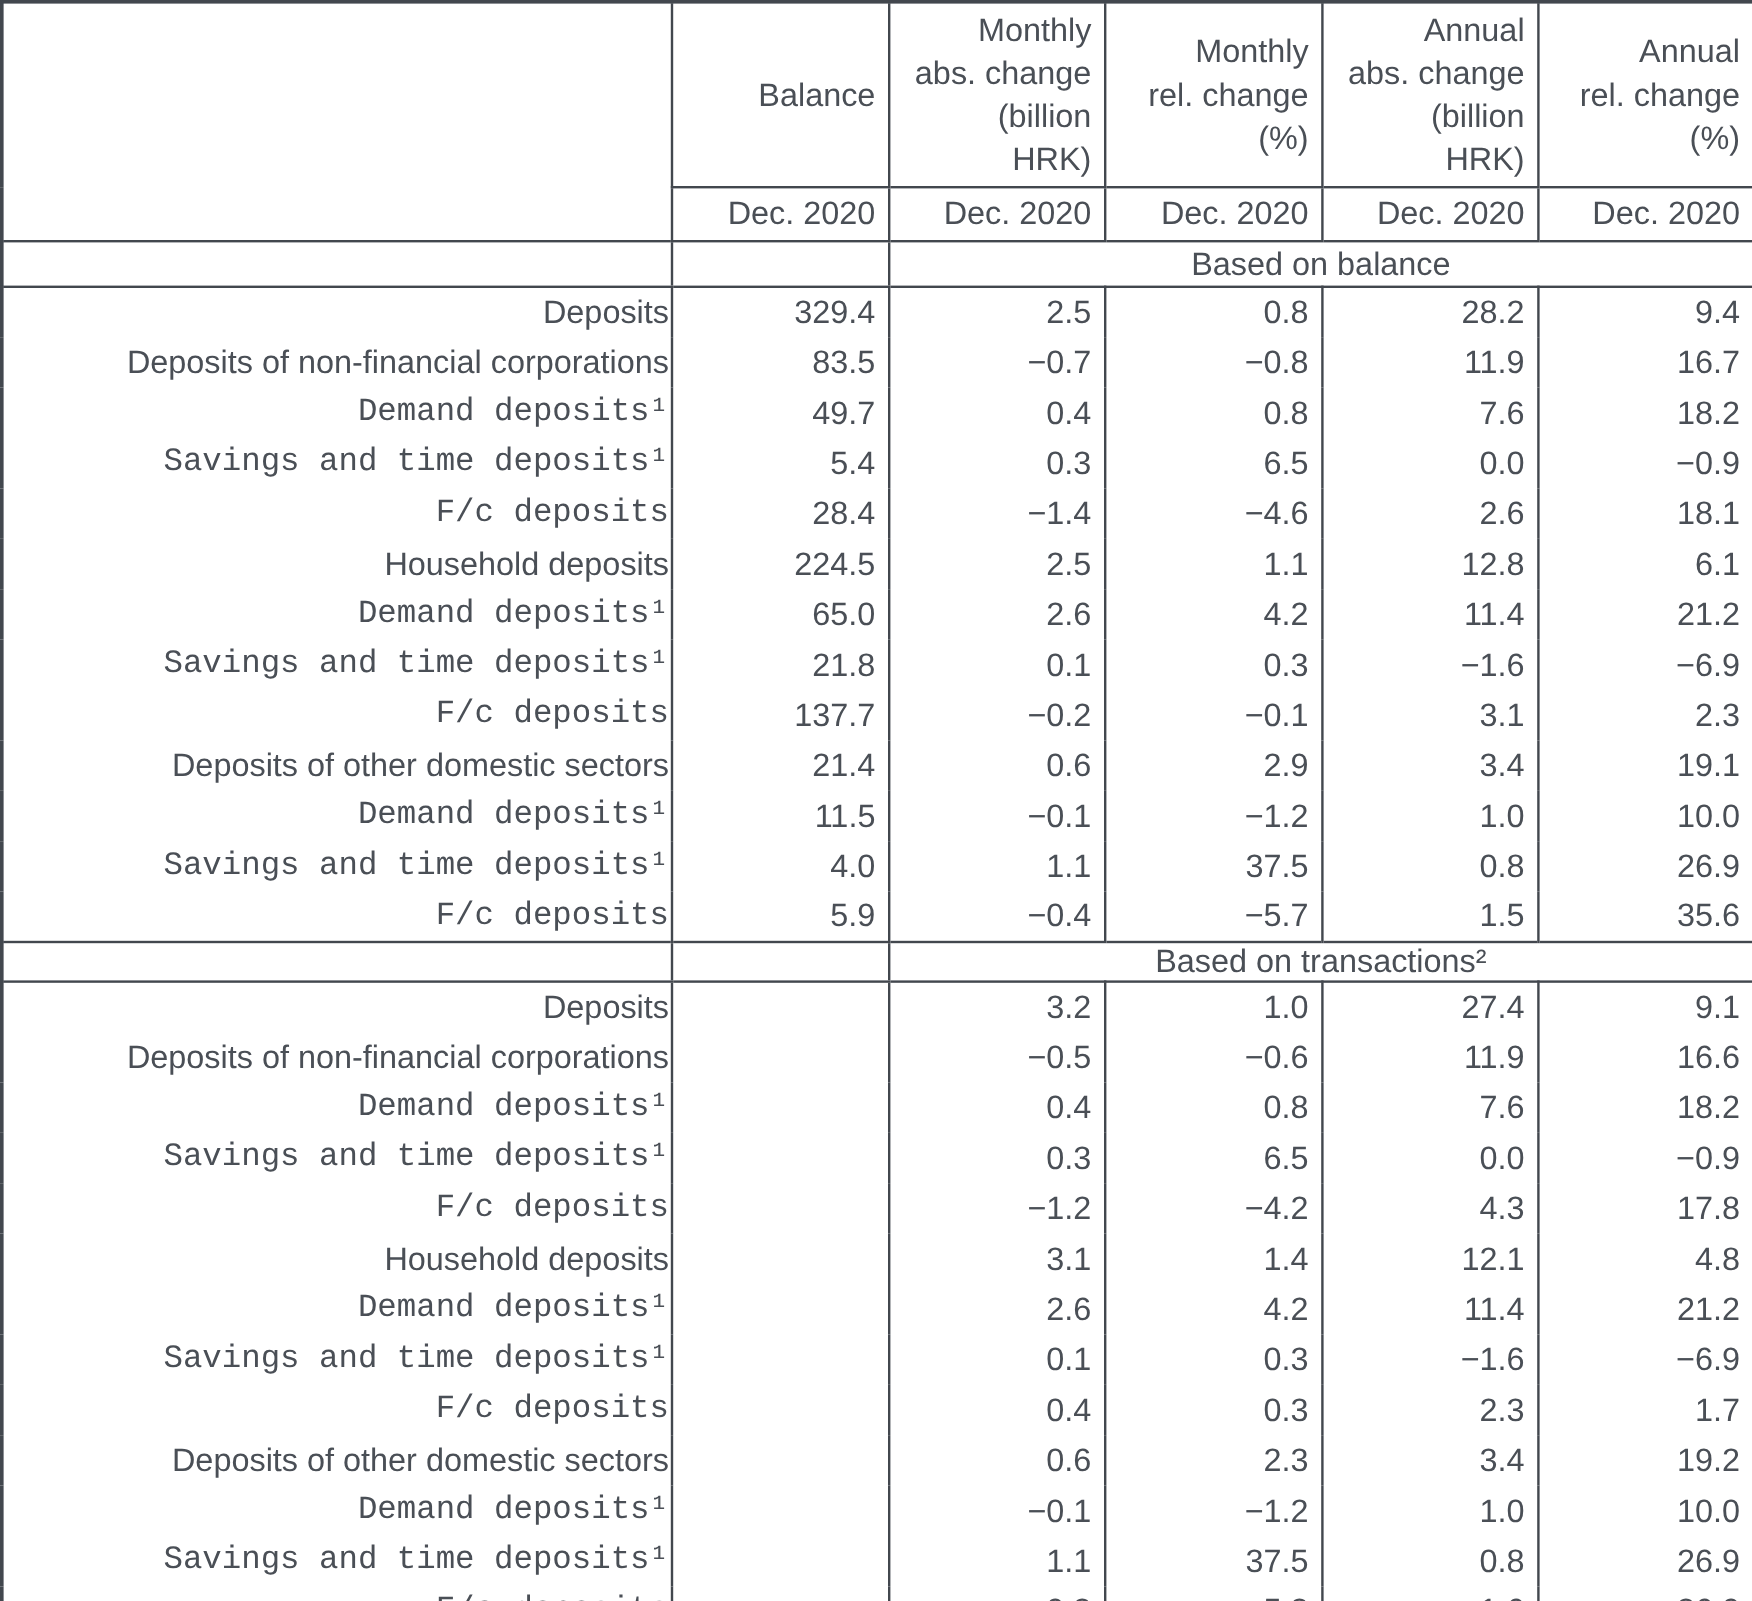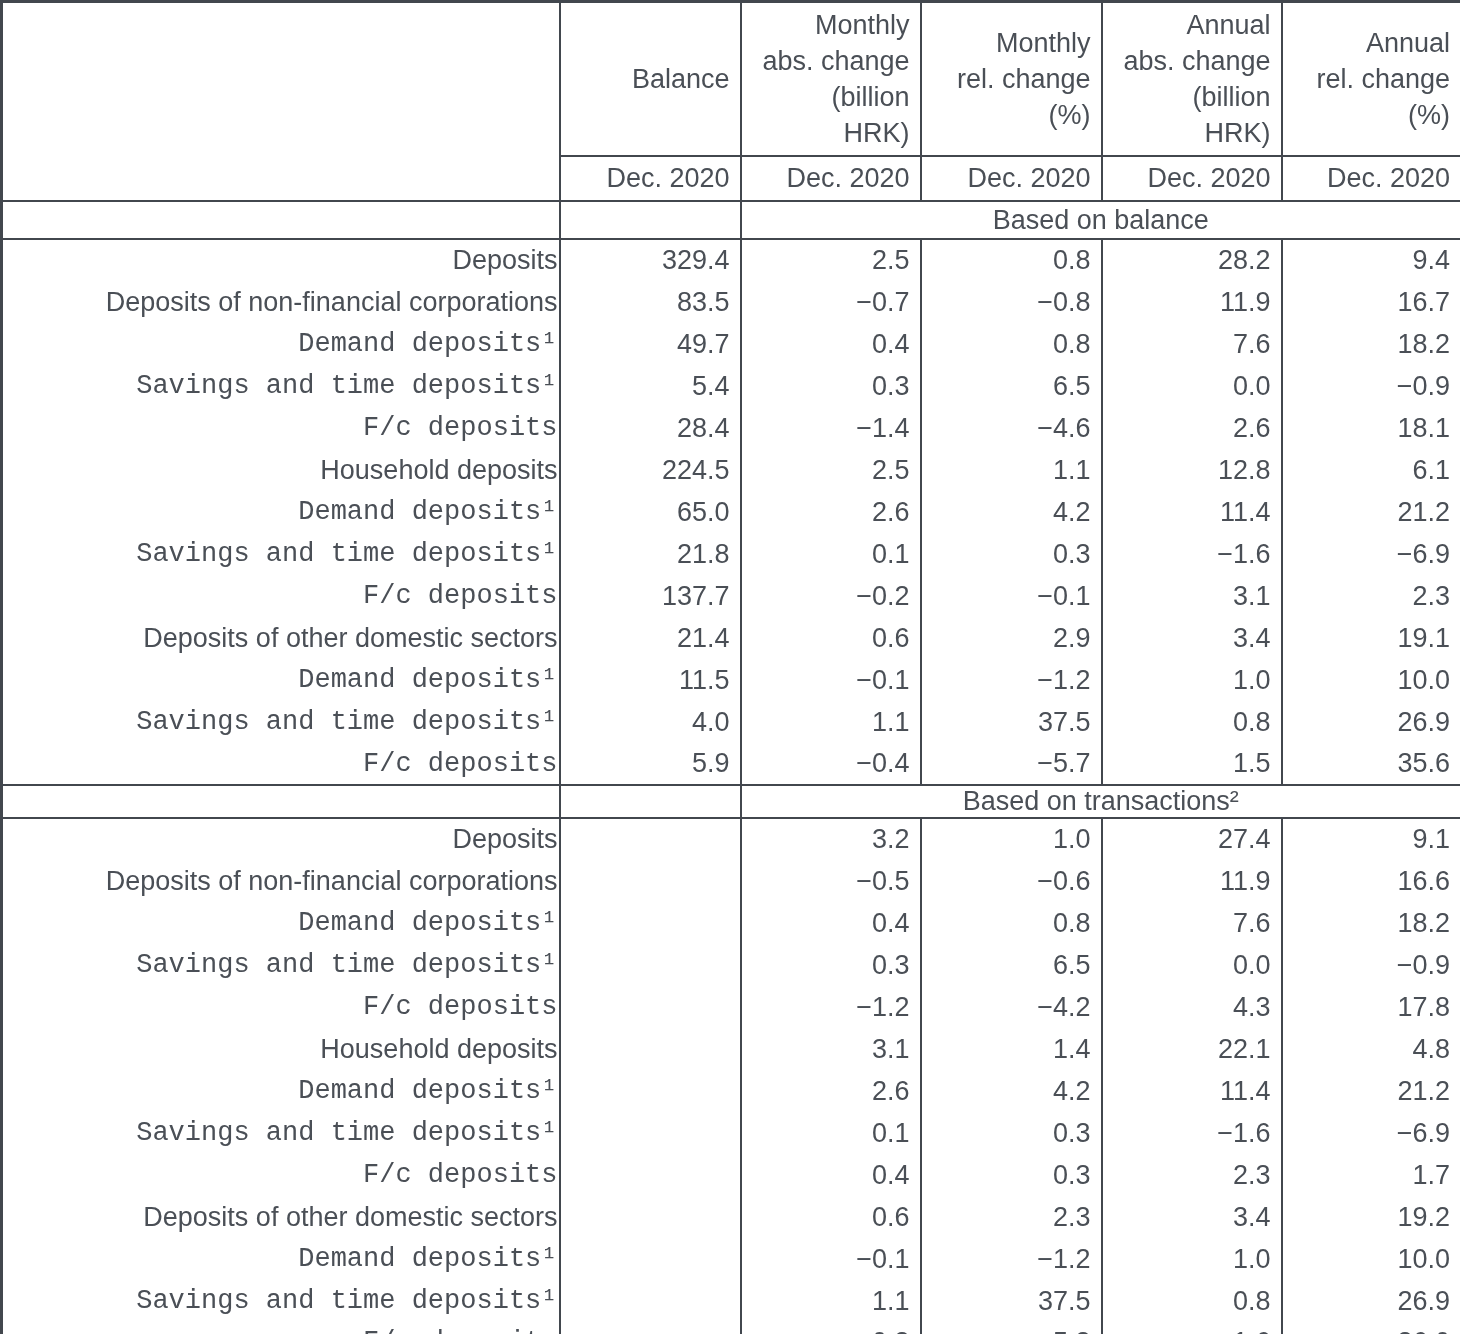--- a/index.html
+++ b/index.html
@@ -277,21 +277,21 @@
         <td class="num">−1.2</td>
         <td class="num">−4.2</td>
         <td class="num">4.3</td>
         <td class="num">17.8</td>
       </tr>
       <tr class="data-row">
         <td class="lab ind1">Household deposits</td>
         <td class="num"></td>
         <td class="num">3.1</td>
         <td class="num">1.4</td>
-        <td class="num">22.1</td>
+        <td class="num">12.1</td>
         <td class="num">4.8</td>
       </tr>
       <tr class="data-row">
         <td class="lab ind2">Demand deposits¹</td>
         <td class="num"></td>
         <td class="num">2.6</td>
         <td class="num">4.2</td>
         <td class="num">11.4</td>
         <td class="num">21.2</td>
       </tr>

